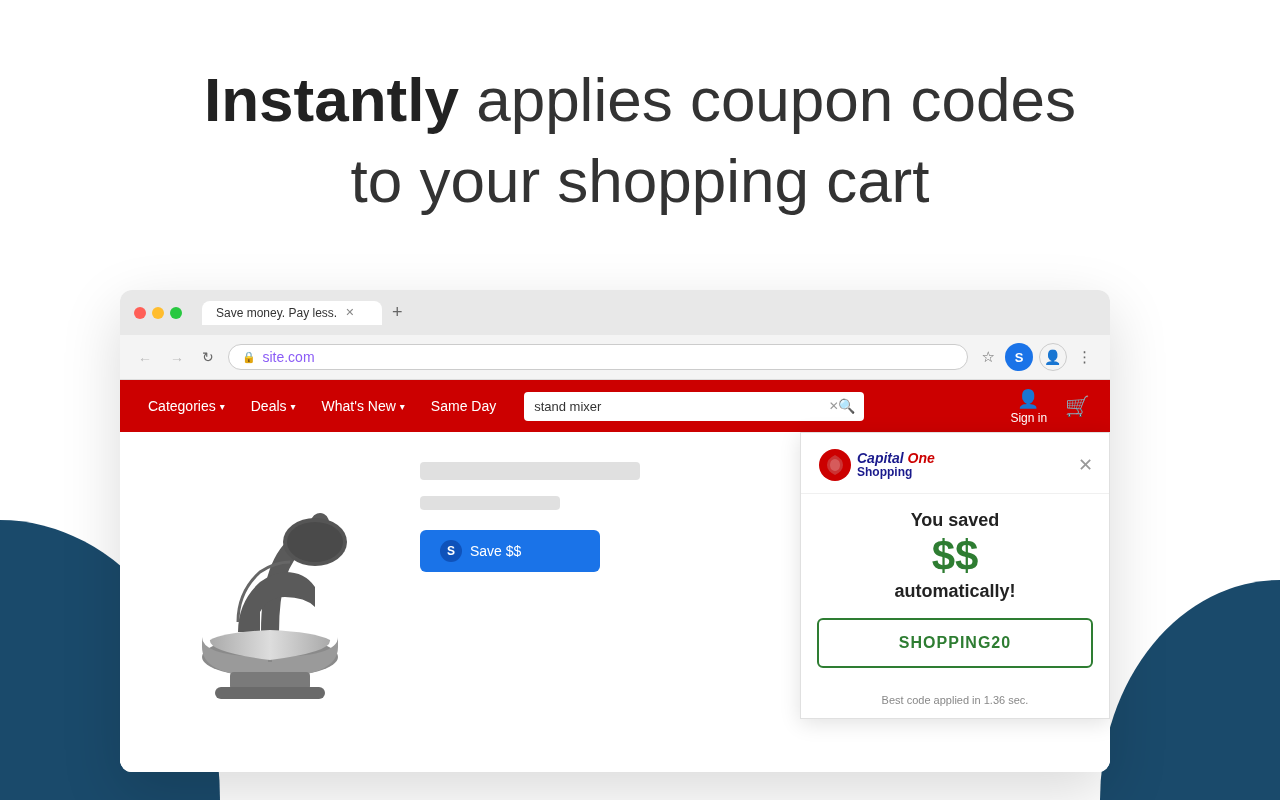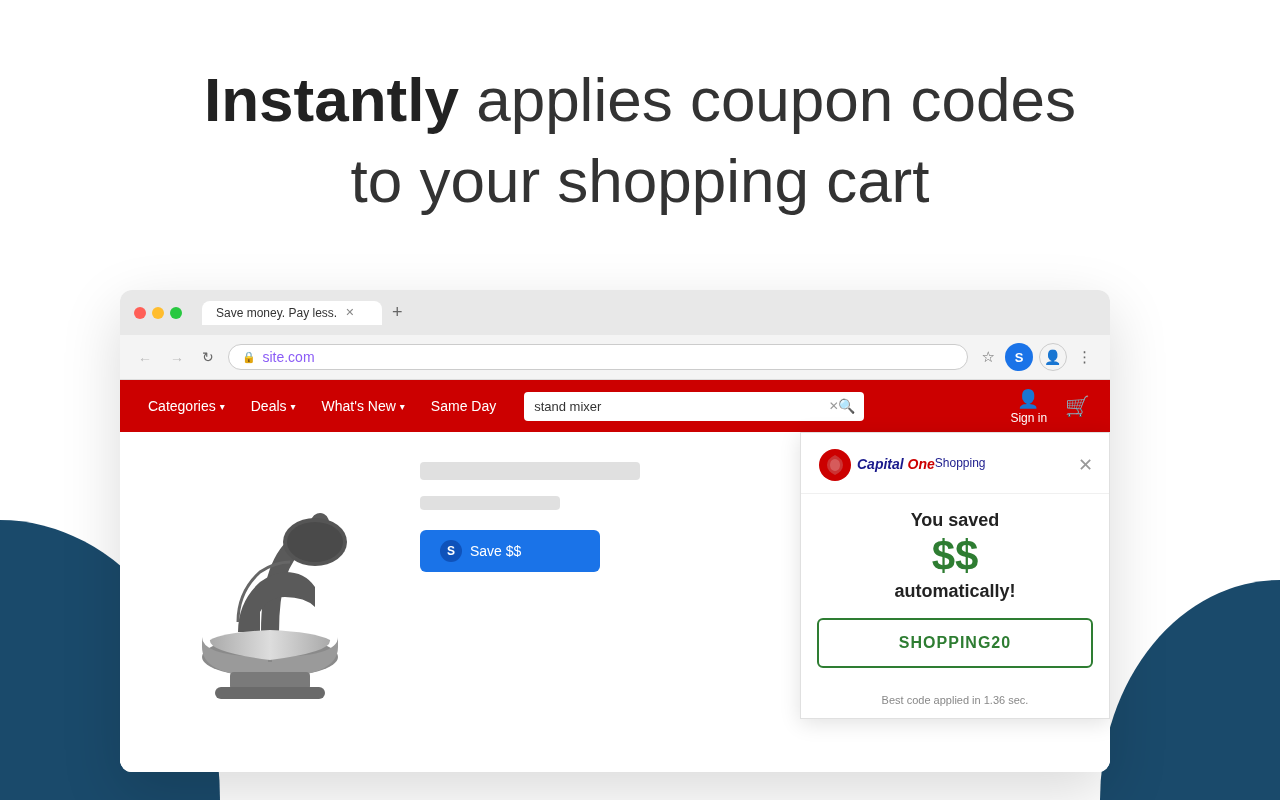--- a/index.html
+++ b/index.html
@@ -531,23 +531,23 @@
 
     <div class="cos-popup">
       <div class="cos-header">
 
         <div class="cos-logo">
           <svg width="36" height="36" viewBox="0 0 36 36">
             <circle cx="18" cy="18" r="16" fill="#cc0000"></circle>
             <path d="M18 8 Q26 12 26 18 Q26 24 18 28 Q10 24 10 18 Q10 12 18 8 Z" fill="#cc3333"></path>
             <path d="M14 14 Q18 10 22 14 Q24 18 22 22 Q18 26 14 22 Q12 18 14 14 Z" fill="white" opacity="0.2"></path>
           </svg>
-          <div style="display:flex; flex-direction:row; line-height:1.1;">
+          <div style="display:flex; flex-direction:column; line-height:1.1;">
             <span style="font-style:italic; font-weight:700; font-size:14px; color:#1a1a8c;">Capital <span style="color:#cc0000;">One</span></span>
-            <span style="font-size:12px; font-weight:400; color:#1a1a8c;">Shopping</span>
+            <span style="font-size:12px; font-weight:700; color:#1a1a8c;">Shopping</span>
           </div>
         </div>
         <span class="cos-close">✕</span>
       </div>
       <div class="cos-body">
         <div class="cos-you-saved">You saved</div>
         <div class="cos-amount">$$</div>
         <div class="cos-auto">automatically!</div>
         <button class="cos-coupon-btn">SHOPPING20</button>
       </div>

